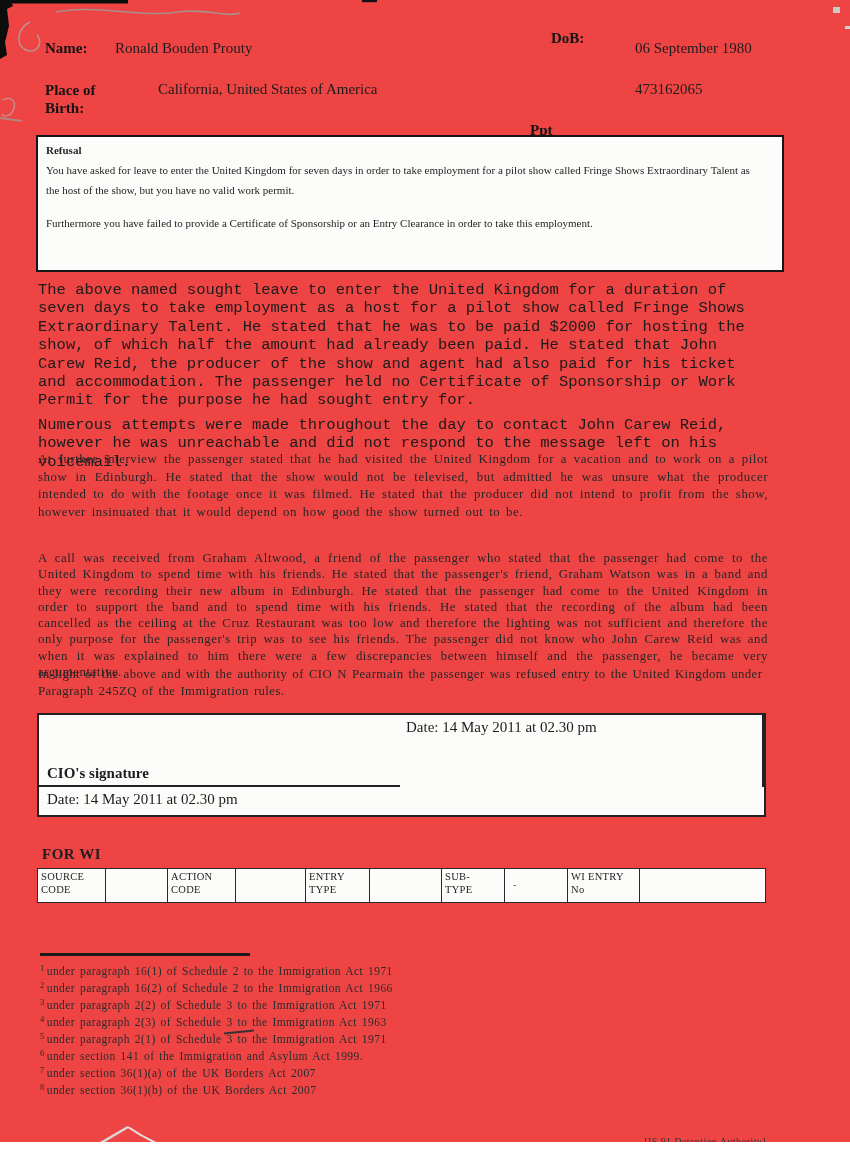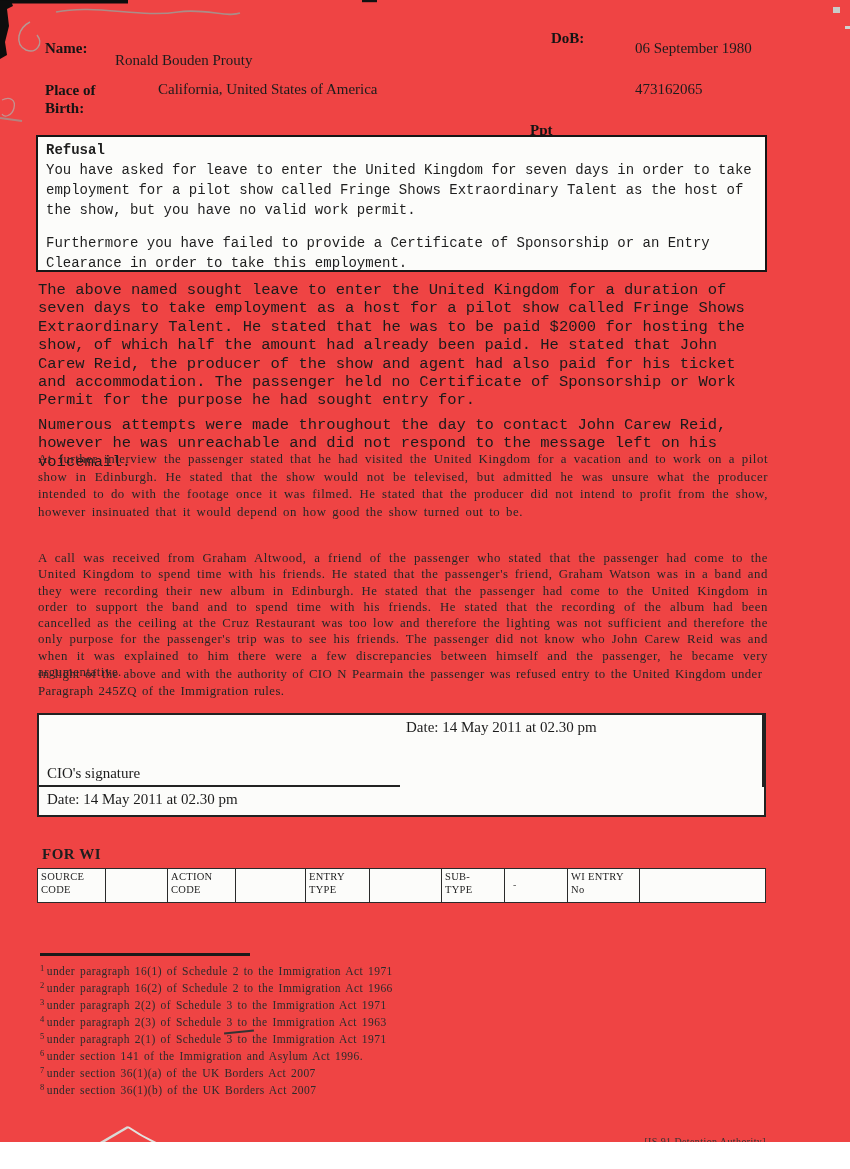--- a/index.html
+++ b/index.html
@@ -12,24 +12,23 @@
   .abs { position:absolute; }
   .pre { white-space:pre-line; }
 
   
   .hdr-label { font-size:15px; font-weight:bold; color:#141414; }
   .hdr-value { font-size:15px; color:#1c1c1c; }
 
   
   .refusal-box {
     left:36px; top:135px; width:712px; height:126px;
-    border:2px solid #161616; padding:3px 7px 4px 8px;
-    font-size:14px; line-height:20px; overflow:hidden;
+    border:2px solid #161616; padding:3px 24px 4px 8px;
+    font-size:11px; line-height:20px; overflow:hidden;
     background:#fcfcfa;
-    font-family:Liberation Mono, monospace;
   }
   .refusal-box .title { font-weight:bold; }
   .refusal-box p { margin:0; }
   .refusal-box .gap { height:13px; }
 
   
   .para-lg { font-size:15.5px; line-height:18.4px; color:#1b1b1b; }
   .para-lg p { margin:0 0 6px 0;font-family:Liberation Mono, monospace; }
   .para-sm {
     font-size:12.8px; line-height:17.6px; color:#262626;
@@ -48,21 +47,21 @@
   .sigtable {
     left:37px; top:713px; width:729px;
     border:2px solid #222; box-sizing:border-box;
     display:grid; grid-template-columns:361px auto; grid-template-rows:72px 28px;
     background:#fcfcfa;
   }
   .sigtable .c { box-sizing:border-box; font-size:15px; color:#1c1c1c; }
   .sigtable .c1 { border-right:2px solid #222; border-bottom:2px solid #222;
                   display:flex; align-items:flex-end; padding:0 0 3px 6px; }
   .sigtable .c2 { border-bottom:2px solid #222;
-                  display:flex; align-items:flex-end; padding:0 0 3px 8px; }
+                  display:flex; align-items:flex-end; padding:0 0 3px 8px;font-weight:bold; }
   .sigtable .c3 { border-right:2px solid #222; padding:4px 0 0 6px; }
   .sigtable .c4 { padding:4px 0 0 8px; }
 
   
   .forwi-title { left:42px; top:846px; font-size:15px; font-weight:bold; letter-spacing:0.5px; }
   .witable {
     left:37px; top:868px; width:729px; height:35px;
     border:1.6px solid #2a2a2a; box-sizing:border-box;
     display:grid;
     grid-template-columns:68px 62px 68px 70px 64px 72px 63px 63px 72px auto;
@@ -102,21 +101,21 @@
     <path d="M56,12 C95,4 140,18 178,12 C205,8 228,18 240,13" stroke="#9aa09a" stroke-width="1.6" fill="none" opacity="0.8"></path>
     <path d="M30,22 C18,28 14,44 26,50 C36,54 44,44 37,35" stroke="#a8aca8" stroke-width="1.4" fill="none" opacity="0.8"></path>
     <path d="M2,100 C10,96 16,100 14,108 C12,116 4,118 2,114" stroke="#b0b4b0" stroke-width="1.3" fill="none" opacity="0.7"></path>
     <path d="M0,118 L22,121" stroke="#9aa09a" stroke-width="2" fill="none" opacity="0.7"></path>
     <rect x="362" y="0" width="15" height="2.2" fill="#121212"></rect>
     <rect x="833" y="7" width="7" height="6" fill="#c9ccc9"></rect>
     <rect x="845" y="26" width="5" height="3" fill="#cfd2cf"></rect>
   </svg>
 
   <div class="abs hdr-label" style="left:45px; top:40px;">Name:</div>
-  <div class="abs hdr-value" style="left:115px; top:40px;margin-top:12px;">Ronald Bouden Prouty</div>
+  <div class="abs hdr-value" style="left:115px; top:40px;">Ronald Bouden Prouty</div>
   <div class="abs hdr-label" style="left:543px; top:30px;margin-left:8px;">DoB:</div>
   <div class="abs hdr-value" style="left:635px; top:40px;">06 September 1980</div>
 
   <div class="abs hdr-label pre" style="left:45px; top:81px; width:80px; line-height:18px;">Place of
 Birth:</div>
   <div class="abs hdr-value" style="left:158px; top:81px;">California, United States of America</div>
   <div class="abs hdr-label pre" style="left:530px; top:81px; width:50px; line-height:18px;margin-top:40px;">Ppt
 No:</div>
   <div class="abs hdr-value" style="left:635px; top:81px;">473162065</div>
 
@@ -169,21 +168,21 @@
     <div class="wc"></div>
   </div>
 
   <div class="abs fn-rule"></div>
   <div class="abs footnotes">
     <div class="fn"><sup>1</sup><span>under paragraph 16(1) of Schedule 2 to the Immigration Act 1971</span></div>
     <div class="fn"><sup>2</sup><span>under paragraph 16(2) of Schedule 2 to the Immigration Act 1966</span></div>
     <div class="fn"><sup>3</sup><span>under paragraph 2(2) of Schedule 3 to the Immigration Act 1971</span></div>
     <div class="fn"><sup>4</sup><span>under paragraph 2(3) of Schedule 3 to the Immigration Act 1963</span></div>
     <div class="fn"><sup>5</sup><span>under paragraph 2(1) of Schedule 3 to the Immigration Act 1971</span></div>
-    <div class="fn"><sup>6</sup><span>under section 141 of the Immigration and Asylum Act 1996.</span></div>
+    <div class="fn"><sup>6</sup><span>under section 141 of the Immigration and Asylum Act 1999.</span></div>
     <div class="fn"><sup>7</sup><span>under section 36(1)(a) of the UK Borders Act 2007</span></div>
     <div class="fn"><sup>8</sup><span>under section 36(1)(b) of the UK Borders Act 2007</span></div>
   </div>
 
   <div class="abs" style="left:224px; top:1031px; width:30px; height:1.6px; background:#333; transform:rotate(-6deg);"></div>
 
   <div class="abs detention">[IS 91 Detention Authority]</div>
 
   <svg class="abs" style="left:0; top:1089px;" width="850" height="80">
     <path d="M58,79 L128,38" stroke="#d9d9d5" stroke-width="2.5" fill="none"></path>

